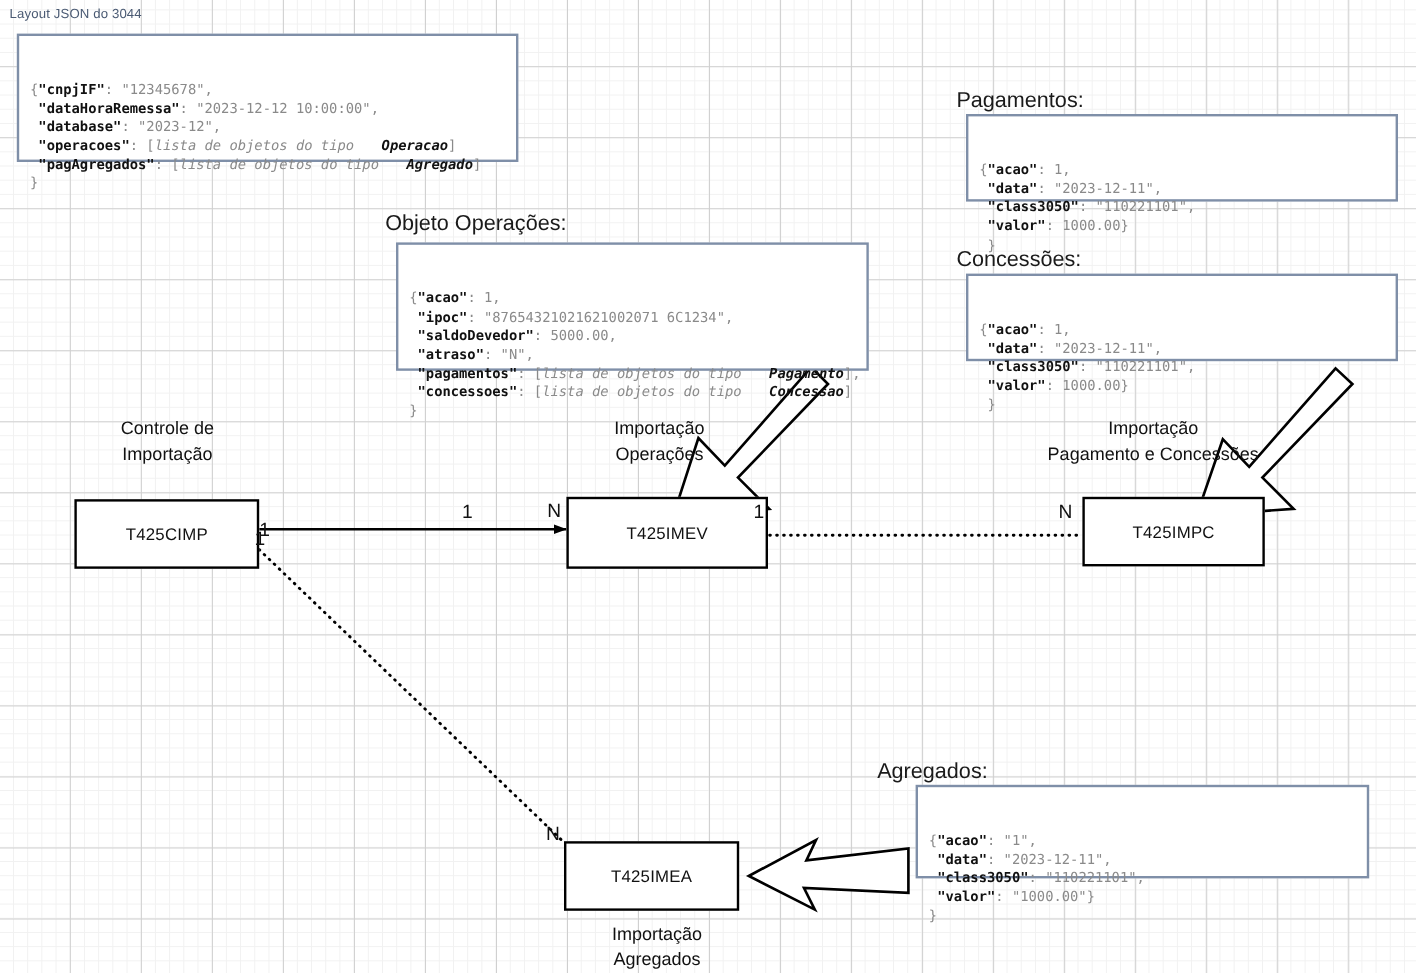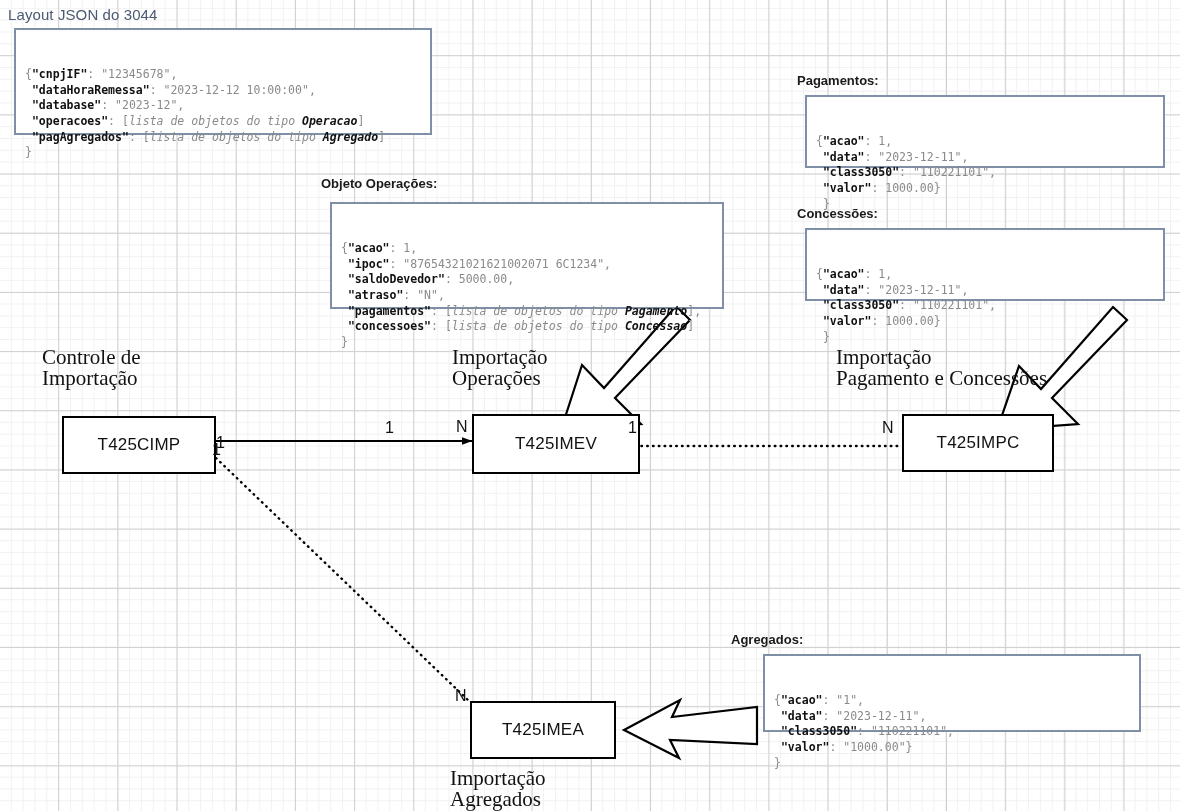--- a/index.html
+++ b/index.html
@@ -32,21 +32,21 @@
     width: 1180px;
     height: 811px;
     pointer-events: none;
   }
 
   
   .page-title {
     position: absolute;
     left: 8px;
     top: 6px;
-    font-size: 15px;
+    font-size: 11px;
     color: #4a5a73;
     letter-spacing: .1px;
     white-space: nowrap;
   }
 
   
   .json-box {
     position: absolute;
     background: #ffffff;
     border: 2px solid #7f8fa8;
@@ -64,53 +64,54 @@
   }
   .json-box .it {
     font-style: italic;
     color: #8a8a8a;
     text-align: right;
   }
   .json-box .it b {
     font-style: italic;
     font-weight: bold;
     color: #111111;
+    margin-left: 16px;
   }
 
   
   .caption {
     position: absolute;
-    font-size: 13px;
-    font-weight: bold;
+    font-size: 18px;
+    font-weight: normal;
     color: #1a1a1a;
     white-space: nowrap;
   }
 
   
   .entity {
     position: absolute;
     background: #ffffff;
     border: 2px solid #000000;
     box-sizing: border-box;
     display: flex;
     align-items: center;
     justify-content: center;
-    font-size: 17px;
+    font-size: 14px;
     color: #111111;
     letter-spacing: .2px;
   }
 
   
   .label {
     position: absolute;
-    font-size: 21px;
+    font-size: 15px;
     color: #111111;
+    text-align: center;
     line-height: 21px;
     white-space: pre-line;
-    font-family: Liberation Serif, serif;
   }
   .card-label {
     position: absolute;
     font-size: 16px;
     color: #111111;
     font-family: "Liberation Sans", sans-serif;
   }
 </style>
 </head>
 <body>

